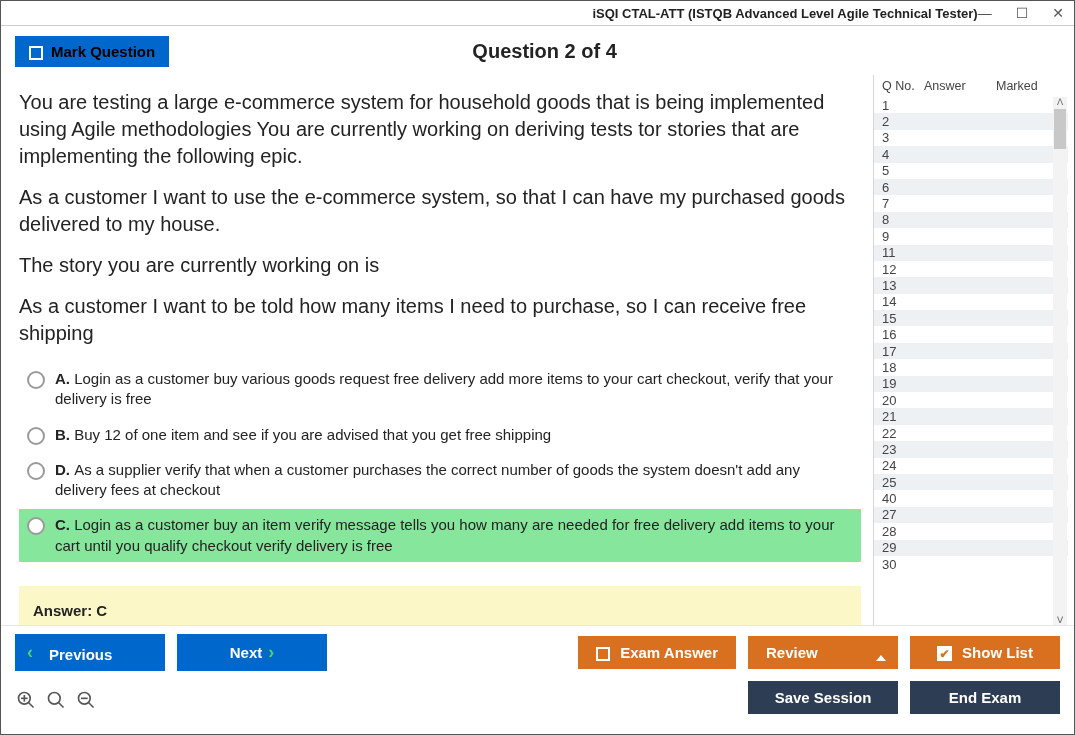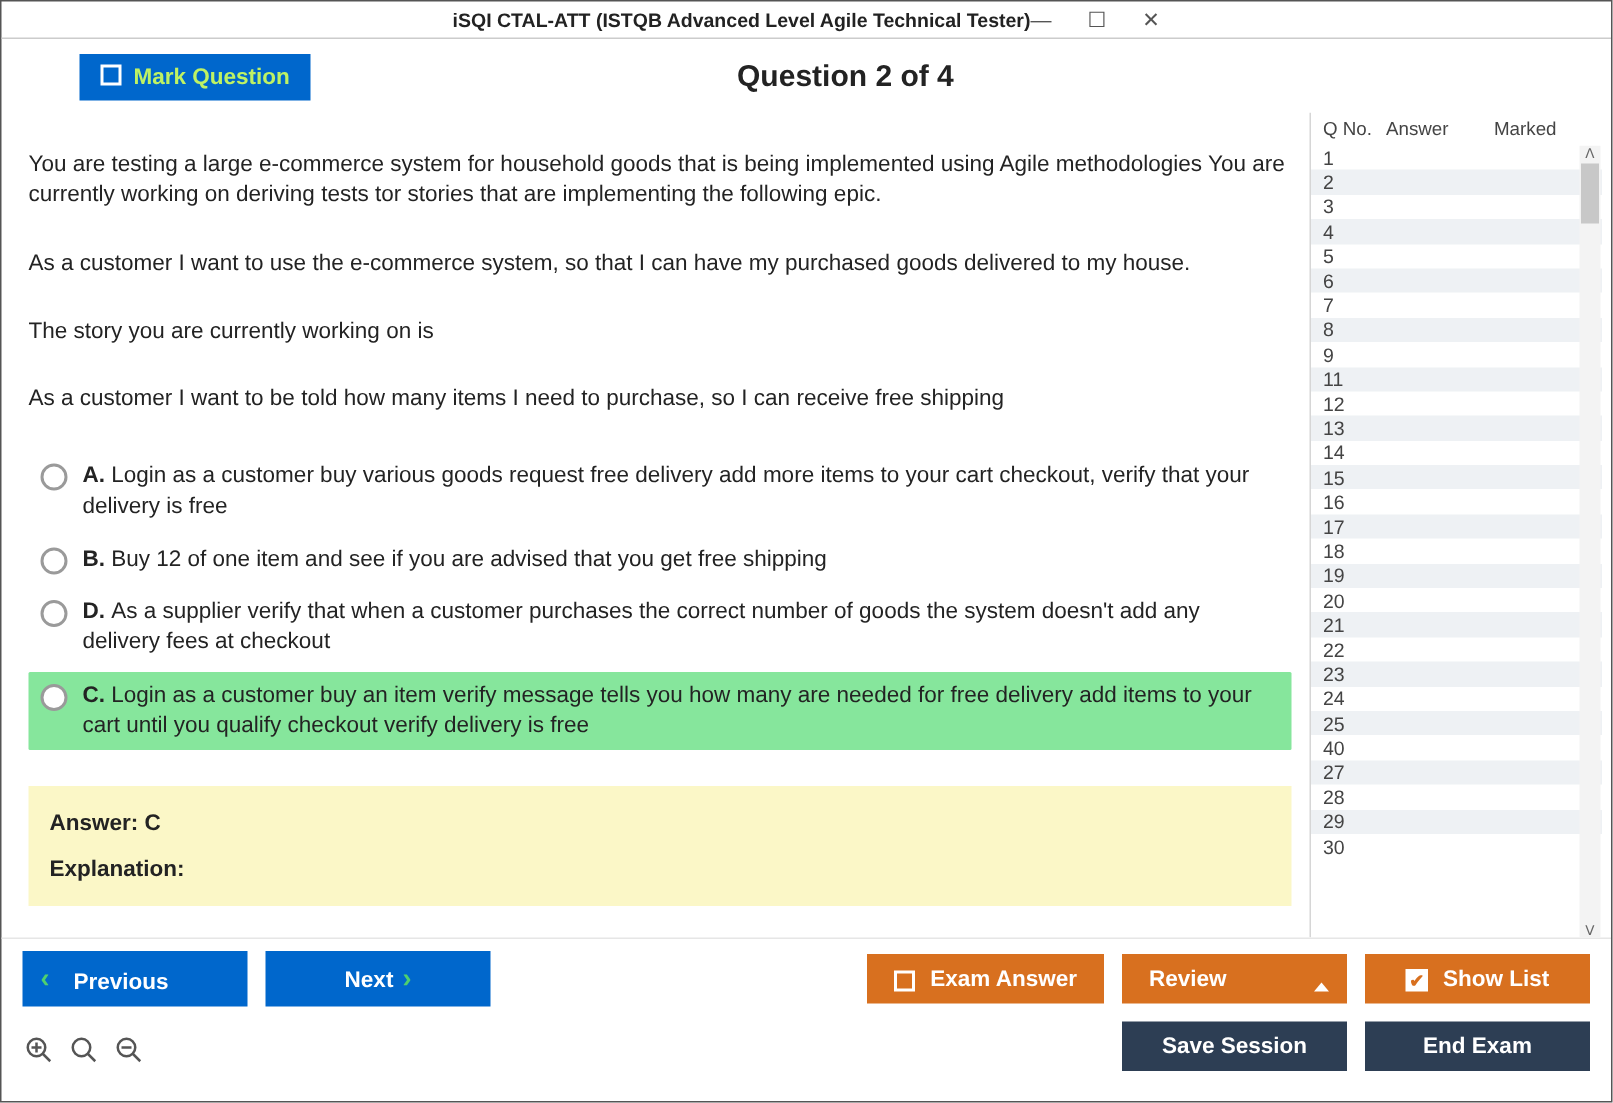--- a/index.html
+++ b/index.html
@@ -1,30 +1,30 @@
 <!DOCTYPE html>
 <html><head>
 <meta charset="utf-8">
 <style>
   * { box-sizing: border-box; margin: 0; padding: 0; }
   html, body { height: 100%; font-family: Arial, Helvetica, sans-serif; font-size: 14.5px; color: #232323; }
   .window { width: 1075px; height: 735px; border: 1px solid #555; background: #fff; display: flex; flex-direction: column; position: relative; }
-  .titlebar { display: flex; align-items: center; justify-content: center; padding: 4px 10px 4px 10px; border-bottom: 1px solid #ccc; font-size: 13px; font-weight: 600; color: #222; }
+  .titlebar { display: flex; align-items: center; justify-content: flex-end; padding: 4px 10px 4px 10px; border-bottom: 1px solid #ccc; font-size: 13px; font-weight: 600; color: #222; }
   .titlebar .controls { display: flex; gap: 24px; color: #555; font-size: 14px; font-weight: 400; }
   .titlebar .controls span { cursor: pointer; }
 
   .topbar { display: flex; align-items: center; padding: 10px 14px 8px 14px; }
-  .mark-btn { background: #0067cc; color: #bef264; border: none; padding: 7px 14px; font-weight: 600; font-size: 15px; display: inline-flex; align-items: flex-start; gap: 8px; cursor: pointer; margin-left: 38px; }
+  .mark-btn { background: #0067cc; color: #000000; border: none; padding: 7px 14px; font-weight: 600; font-size: 15px; display: inline-flex; align-items: flex-end; gap: 8px; cursor: pointer; }
   .mark-btn .box { width: 14px; height: 14px; border: 2px solid #fff; display: inline-block; }
   .question-title { flex: 1; text-align: center; font-size: 20px; font-weight: 700; margin-left: -140px; }
 
   .main { flex: 1; display: flex; overflow: hidden; padding: 0 6px 0 6px; }
 
   .content { flex: 1; overflow-y: auto; padding: 0 12px 12px 12px; }
-  .paragraphs p { margin: 25px 0; line-height: 1.35; font-size: 15px; }
+  .paragraphs p { margin: 14px 0; line-height: 1.35; font-size: 20px; }
 
   .options { margin-top: 16px; }
   .option { display: flex; align-items: flex-start; padding: 6px 8px 6px 6px; margin: 3px 0; border-radius: 1px; }
   .option.correct { background: #86e69c; }
   .radio { width: 18px; height: 18px; border: 2px solid #9a9a9a; border-radius: 50%; margin: 2px 10px 0 2px; flex-shrink: 0; background: #fff; }
   .option-text { line-height: 1.35; font-size: 15px; }
   .option-text b { font-weight: 700; }
 
   .answer-box { margin-top: 24px; background: #fbf7c7; padding: 16px 14px; }
   .answer-box .ans { font-weight: 700; font-size: 15px; margin-bottom: 14px; }

